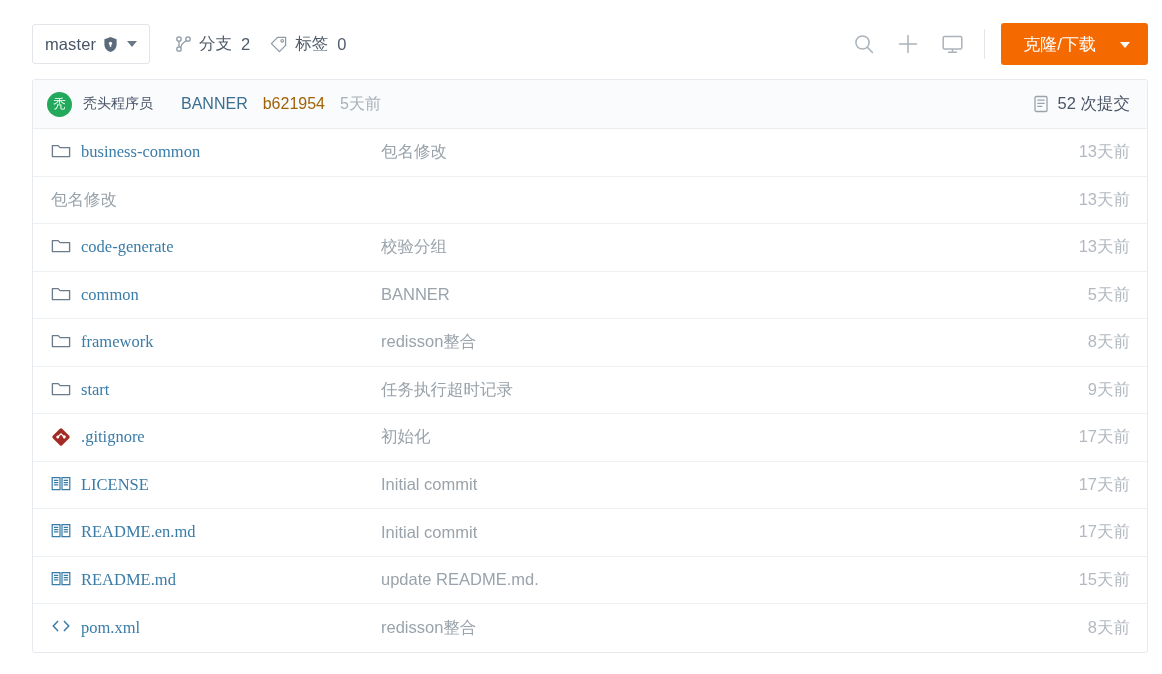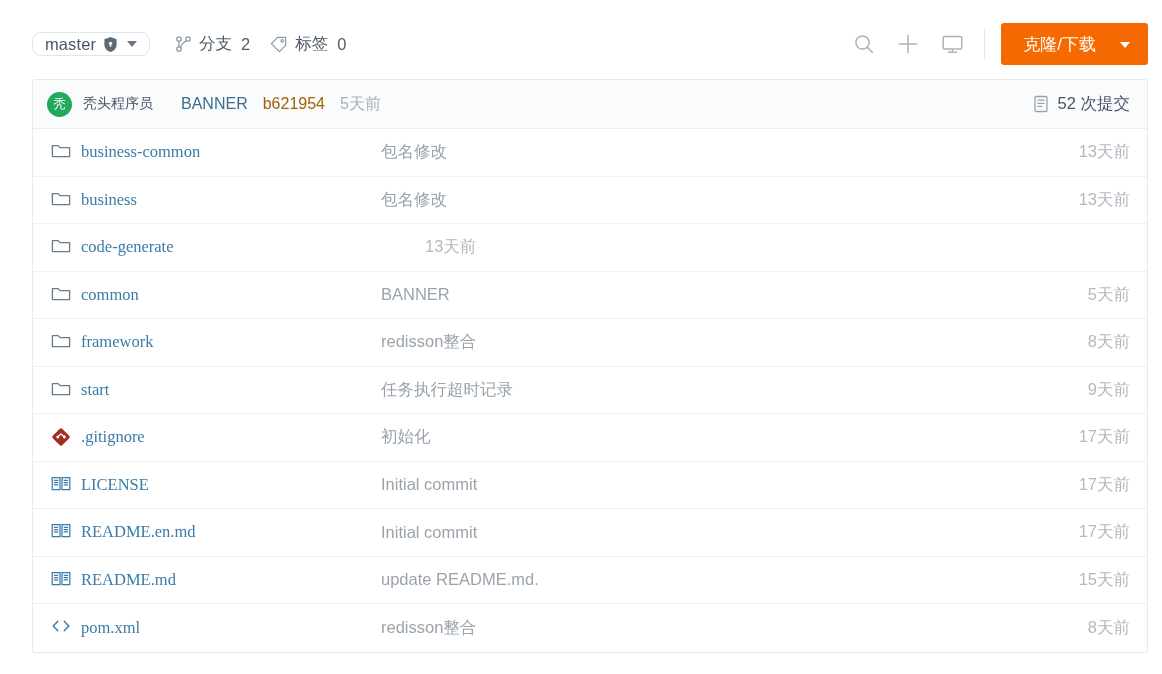--- a/index.html
+++ b/index.html
@@ -22,24 +22,24 @@
     position: absolute;
     left: 32px; top: 16px;
     width: 1116px; height: 56px;
     display: flex;
     align-items: center;
   }
   .branch-select {
     display: flex;
     align-items: center;
     gap: 7px;
-    height: 24px;
+    height: 40px;
     padding: 0 12px;
     border: 1px solid #e1e4e8;
-    border-radius: 9px;
+    border-radius: 3px;
     background: #ffffff;
     cursor: pointer;
   }
   .branch-select .bname {
     font-size: 16.5px;
     color: #4a5568;
     letter-spacing: .1px;
   }
   .caret {
     width: 0; height: 0;
@@ -323,40 +323,33 @@
               <svg width="20" height="18" viewBox="0 0 20 18">
                 <path d="M1.4 14.6 V3.6 H7.2 L9.1 5.6 H18.6 V14.6 Z" fill="none" stroke="#6b7b8b" stroke-width="1.35" stroke-linejoin="round"></path>
               </svg>
             </span>
             <span class="fname">business-common</span>
           </div>
           <div class="fmsg">包名修改</div>
           <div class="ftime">13天前</div>
         </div>
         <div class="frow">
+          <div class="fmsg">包名修改</div>
+          <div class="ftime">13天前</div>
+        </div>
+        <div class="frow">
           <div class="fname-cell">
             <span class="ico">
               <svg width="20" height="18" viewBox="0 0 20 18">
                 <path d="M1.4 14.6 V3.6 H7.2 L9.1 5.6 H18.6 V14.6 Z" fill="none" stroke="#6b7b8b" stroke-width="1.35" stroke-linejoin="round"></path>
               </svg>
             </span>
-            <span class="fname">business</span>
-          </div>
-          <div class="fmsg">包名修改</div>
-          <div class="ftime">13天前</div>
-        </div>
-        <div class="frow">
-          <div class="fname-cell">
-            <span class="ico">
-              <svg width="20" height="18" viewBox="0 0 20 18">
-                <path d="M1.4 14.6 V3.6 H7.2 L9.1 5.6 H18.6 V14.6 Z" fill="none" stroke="#6b7b8b" stroke-width="1.35" stroke-linejoin="round"></path>
-              </svg>
-            </span>
             <span class="fname">code-generate</span>
           </div>
+          <div class="fmsg">校验分组</div>
           <div class="ftime">13天前</div>
         </div>
         <div class="frow">
           <div class="fname-cell">
             <span class="ico">
               <svg width="20" height="18" viewBox="0 0 20 18">
                 <path d="M1.4 14.6 V3.6 H7.2 L9.1 5.6 H18.6 V14.6 Z" fill="none" stroke="#6b7b8b" stroke-width="1.35" stroke-linejoin="round"></path>
               </svg>
             </span>
             <span class="fname">common</span>

